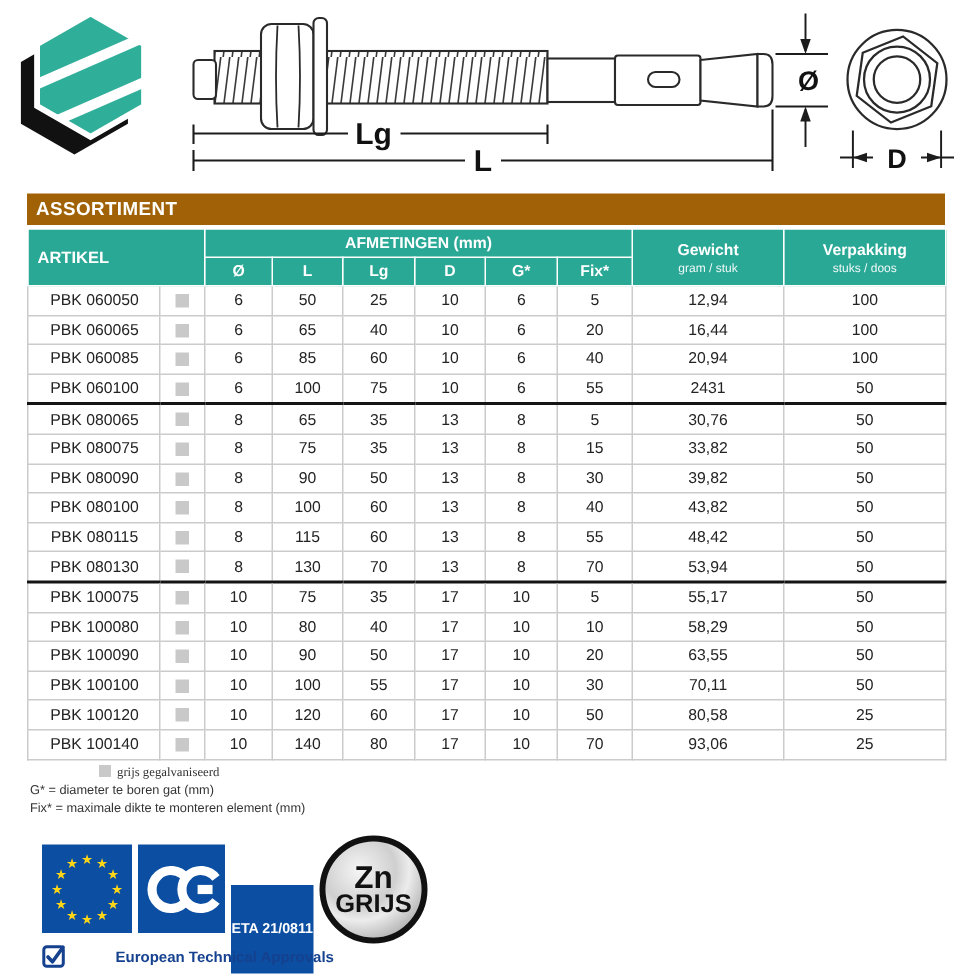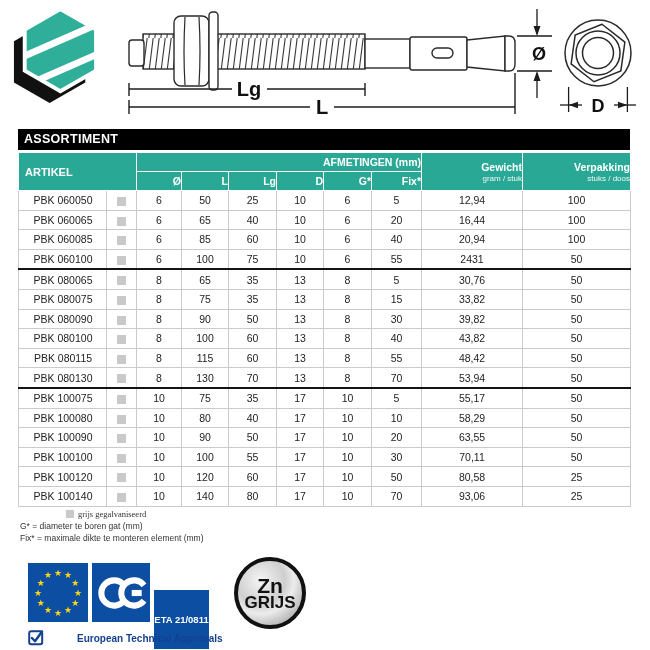--- a/index.html
+++ b/index.html
@@ -5,50 +5,50 @@
   html,body{margin:0;padding:0;background:#fff;}
   .page{position:relative;width:650px;height:650px;background:#fff;overflow:hidden;
         font-family:"Liberation Sans",sans-serif;}
 
   
   .draw-section{position:absolute;left:0;top:0;width:650px;height:128px;background:#fff;}
   .logo-svg{position:absolute;left:8px;top:7px;}
   .bolt-svg{position:absolute;left:112px;top:3px;}
 
   
-  .bar{position:absolute;left:18px;top:129px;width:606px;height:21px;background:#000000;
+  .bar{position:absolute;left:18px;top:129px;width:606px;height:21px;background:#a16207;
        color:#fff;font-weight:bold;font-size:12.5px;line-height:21px;padding-left:6px;
        letter-spacing:.3px;}
 
   
   .tbl-wrap{position:absolute;left:18px;top:152px;width:612px;}
   table{border-collapse:collapse;table-layout:fixed;width:612px;}
   th{background:#2aa896;color:#fff;border:1.5px solid #fff;font-size:10.5px;
-     font-weight:bold;padding:0;height:18px;text-align:right;}
+     font-weight:bold;padding:0;height:18px;}
   th.h-artikel{text-align:left;padding-left:6px;font-size:11px;}
   th .sub{display:block;font-size:8px;font-weight:normal;opacity:.92;margin-top:1px;}
   td{border:1px solid #cbcbcb;font-size:10.5px;color:#232323;text-align:center;
      height:18.6px;padding:0;background:#fff;}
   td.c-art{text-align:center;padding-left:1px;white-space:nowrap;}
   .galv-sq{display:inline-block;width:9px;height:9px;background:#c9c9c9;vertical-align:middle;}
   tr.group-end td{border-bottom:2.5px solid #141414;}
 
   
   .notes{position:absolute;left:20px;top:508px;font-size:8.5px;color:#333;line-height:12px;}
   .notes .n1{margin-left:46px;font-family:Liberation Serif, serif;}
   .notes .note-sq{display:inline-block;width:8px;height:8px;background:#c9c9c9;
                   vertical-align:-1px;margin-right:4px;}
 
   
   .cert{position:absolute;}
   .blue-box{background:#0b4ea2;color:#fff;display:flex;align-items:center;justify-content:center;}
   .eu-flag{left:28px;top:563px;width:60px;height:59px;}
   .ce-box{left:92px;top:563px;width:58px;height:59px;}
   .eta-box{left:154px;top:590px;width:55px;height:59px;font-size:9.5px;font-weight:bold;text-align:center;}
-  .zn-badge{left:234px;top:557px;width:64px;height:64px;border:4px solid #111;border-radius:50%;
+  .zn-badge{left:213px;top:557px;width:64px;height:64px;border:4px solid #111;border-radius:50%;
             background:radial-gradient(circle at 35% 30%,#f5f5f5 0%,#cfcfcf 40%,#ececec 55%,#b8b8b8 78%,#dcdcdc 100%);
             display:flex;flex-direction:column;align-items:center;justify-content:center;color:#111;}
   .zn-badge .zn{font-size:21px;font-weight:bold;line-height:20px;}
   .zn-badge .grijs{font-size:17px;font-weight:bold;line-height:14px;}
   .eta-line{left:28px;top:630px;display:flex;align-items:center;gap:5px;}
   .eta-line .txt{font-size:10px;font-weight:bold;color:#15418f;margin-left:28px;}
 </style>
 </head>
 <body>
 

